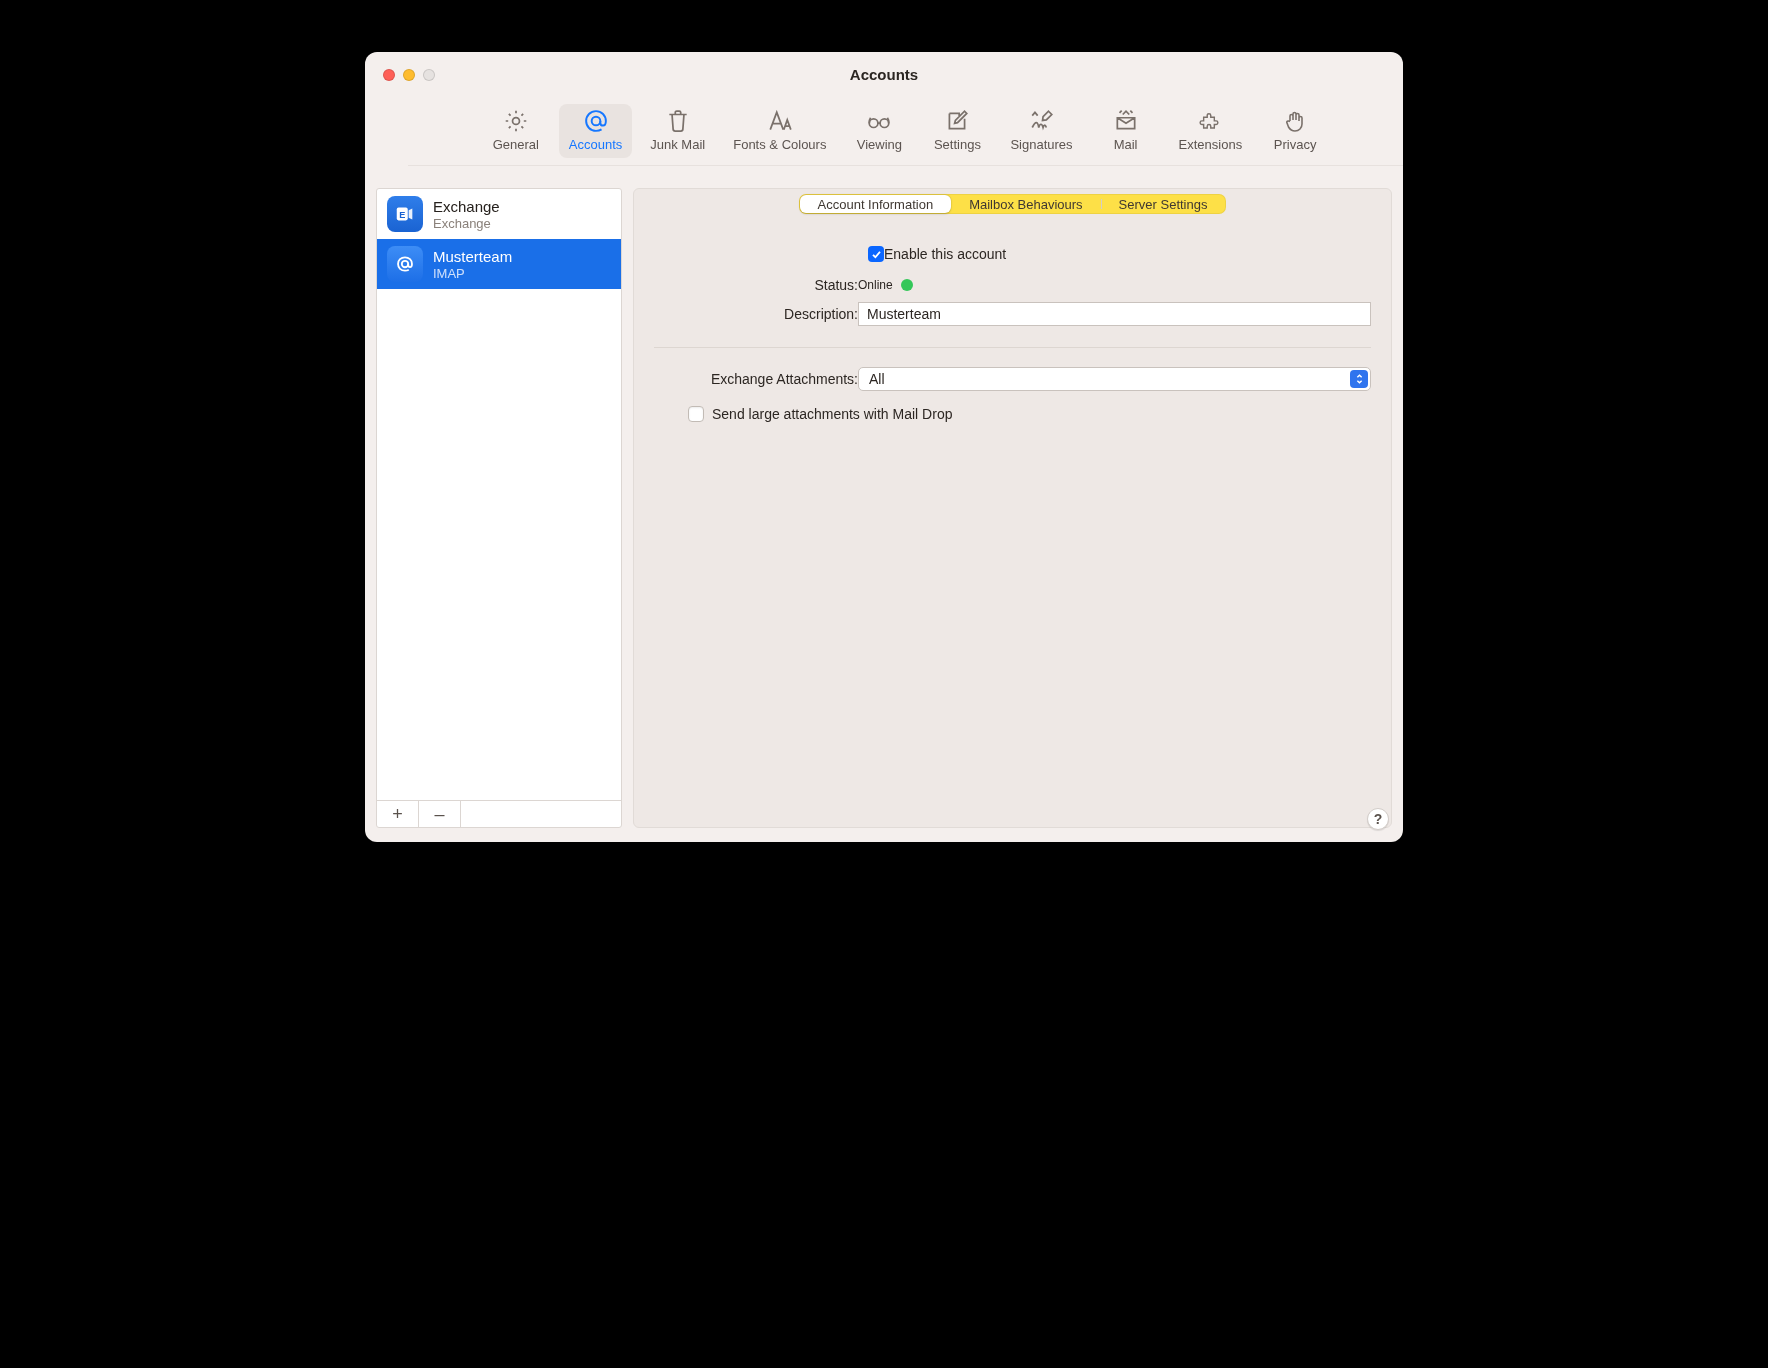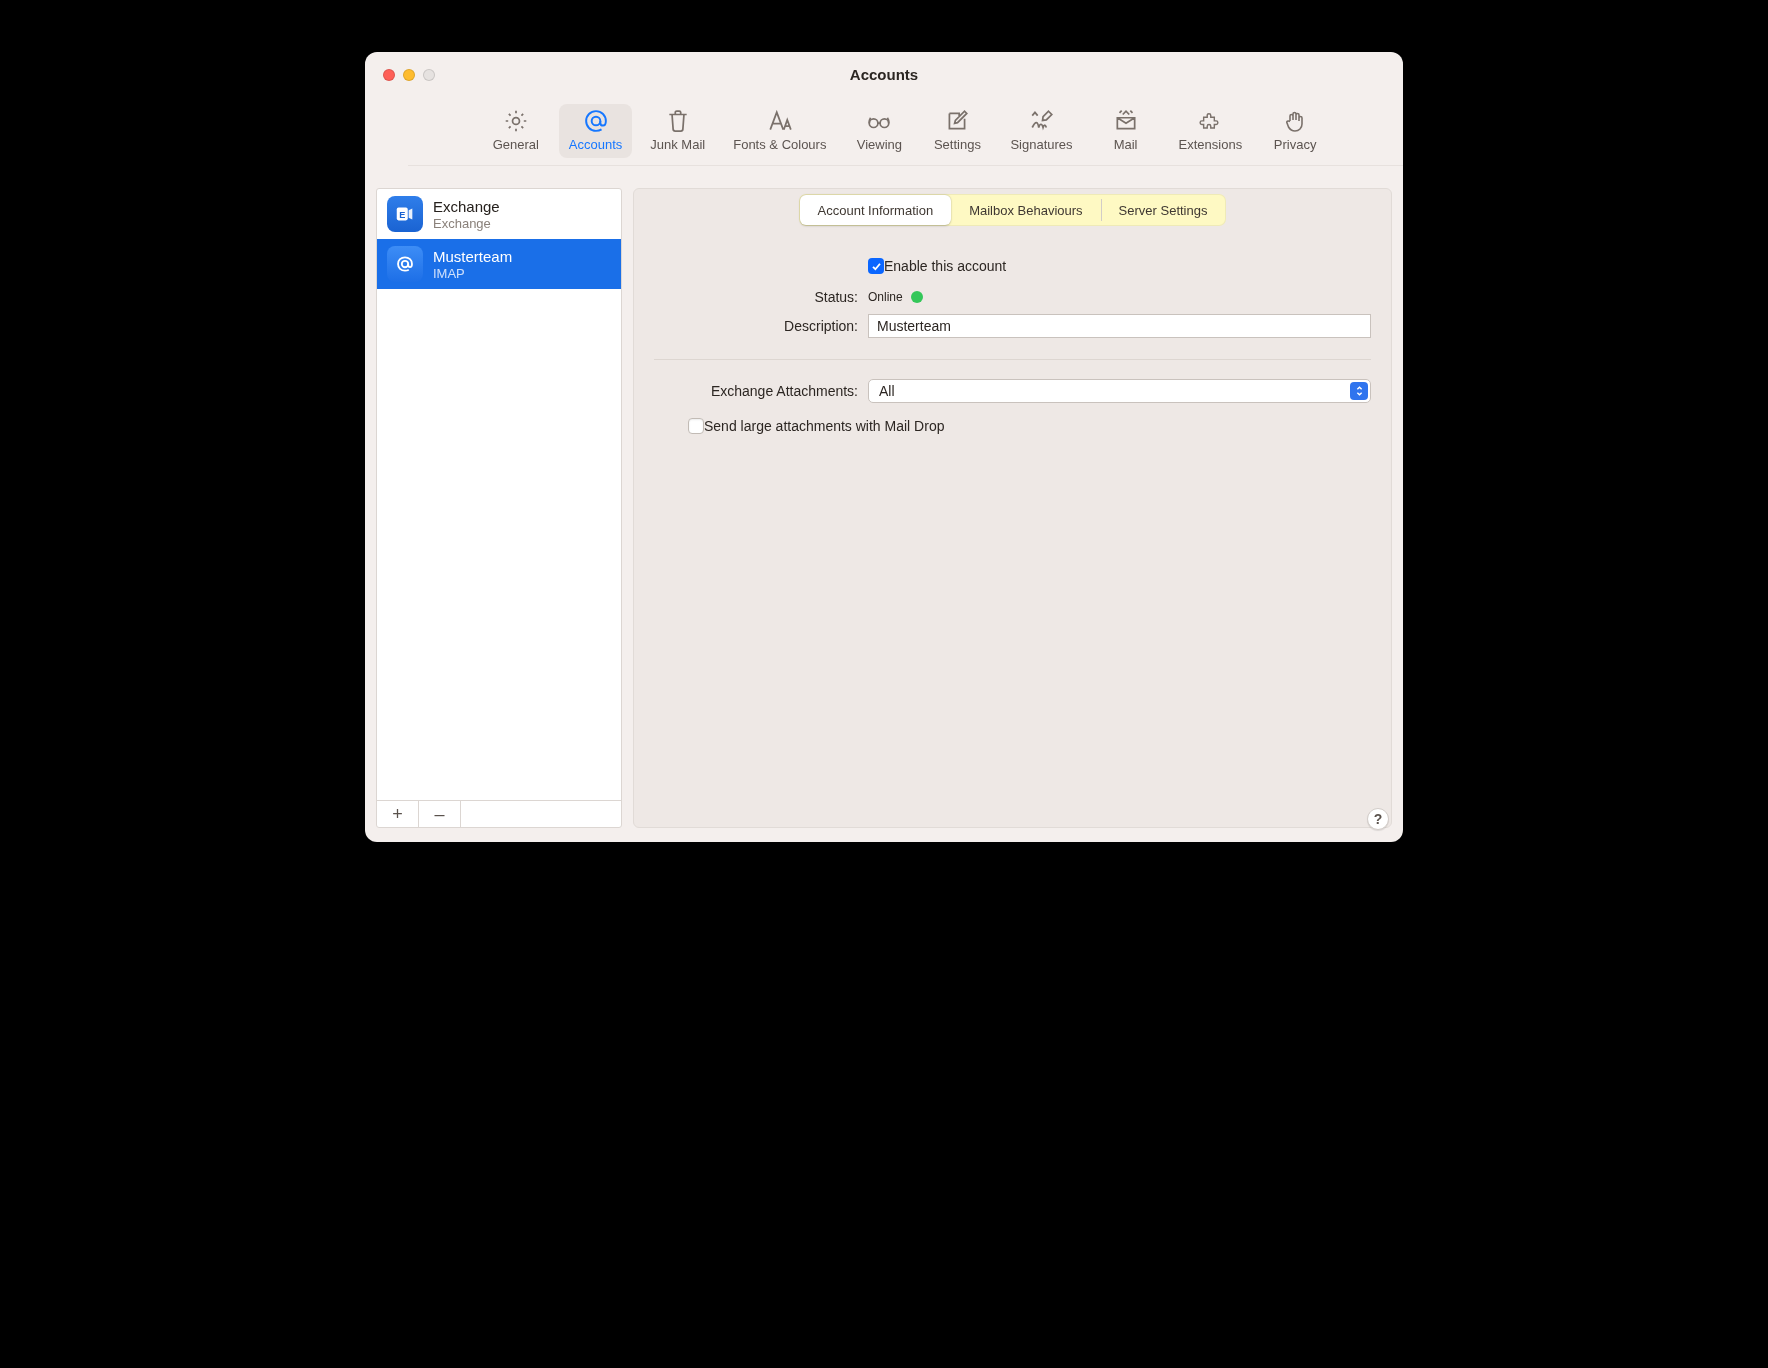--- a/index.html
+++ b/index.html
@@ -42,42 +42,42 @@
   .abox.imap { background: linear-gradient(#3d8df6,#1d6fe7); }
   .aname { font-size: 15px; line-height: 1.3; color: #26211d; }
   .asub { font-size: 13px; color: #8a817a; }
   .acct.selected .aname { color: #fff; }
   .acct.selected .asub { color: #cfe0fb; }
   .sbfoot { height: 27px; border-top: 1px solid #dcd6d2; display: flex; }
   .footbtn { width: 42px; display:flex; align-items:center; justify-content:center; font-size: 18px; color:#5a524c; border-right:1px solid #dcd6d2;}
   
   .main { flex: 1; background: #eee8e5; border: 1px solid #e1dbd7; border-radius: 6px; padding: 0 12px 12px; display:flex; flex-direction:column;}
   .seg {
-    height: 32px; margin: 5px auto 14px; display: flex; background: #fef9c3; border-radius: 7px; padding: 1px;
+    height: 20px; margin: 5px auto 14px; display: flex; background: #fde047; border-radius: 7px; padding: 1px;
     box-shadow: inset 0 0 0 1px rgba(0,0,0,.06);
   }
   .segbtn { padding: 0 18px; font-size: 13px; color: #3f3832; display:flex; align-items:center; border-radius: 6px; position:relative;}
   .segbtn.active { background: #fff; box-shadow: 0 .5px 2px rgba(0,0,0,.22), 0 0 0 .5px rgba(0,0,0,.05);}
   .segbtn:not(:last-child)::after{ content:""; position:absolute; right:-1px; top:4px; bottom:4px; width:1px; background:#d2ccc8;}
   .segbtn.active::after, .segbtn.active + .segbtn::before{display:none;}
   .fields { display: flex; flex-direction: column; gap: 9px; padding: 18px 8px 0;}
-  .row { display:grid; grid-template-columns: 204px 1fr; gap: 10px; align-items: center;}
+  .row { display:grid; grid-template-columns: 204px 1fr; align-items: center;}
   .row .lab { text-align: right; font-size: 14px; color: #2c2622;}
   .enable-row { display:flex; align-items:center; justify-content:flex-start; margin-left: 214px; margin-bottom: 6px;}
   .chk { width:16px; height:16px; border-radius:4px; background:#0a66ff; display:inline-flex; align-items:center; justify-content:center;}
   .chk svg{ width:11px; height:11px; stroke:#fff; }
   .chk.unchecked{ background:#fff; border:1px solid #c2bbb5; box-shadow: inset 0 1px 2px rgba(0,0,0,.08);}
   .status-val { display:flex; align-items:center; gap:8px; font-size:12px; color:#2c2622;}
   .dot-green{ width:12px; height:12px; border-radius:50%; background:#34c759;}
   .textin { height: 24px; background:#fff; border:1px solid #c9c2bd; border-radius: 0; padding: 0 8px; font-size:14px; color:#2c2622; width: 100%;}
   .select { position:relative; height: 24px; background:#fff; border:1px solid #c9c2bd; border-radius:5px; padding: 0 26px 0 10px; font-size:14px; color:#2c2622; display:flex; align-items:center; width:100%;}
   .select .knob { position:absolute; right:2px; top:2px; bottom:2px; width:18px; border-radius:4px; background:#2f74ee; display:flex; align-items:center; justify-content:center;}
   .knob svg{ width:9px; height:12px; stroke:#fff; fill:none;}
   .sep { border:none; border-top:1px solid #ddd6d1; margin: 12px 0 10px;}
-  .maildrop-row{ display:flex; align-items:center; margin-left:34px; margin-top:6px;}
+  .maildrop-row{ display:flex; align-items:center; gap:8px; margin-left:34px; margin-top:6px;}
   .helpbtn{ position:absolute; right:14px; bottom:12px; width:22px; height:22px; border-radius:50%; background:#fff; border:1px solid #d2ccc8; box-shadow: 0 1px 1px rgba(0,0,0,.1); display:flex; align-items:center; justify-content:center; font-size:14px; color:#5a524c; font-weight:600;}
 </style>
 </head>
 <body>
 
 <div class="window">
   <div class="titlebar">
     <div class="traffic">
       <div class="dot red"></div>
       <div class="dot yellow"></div>

